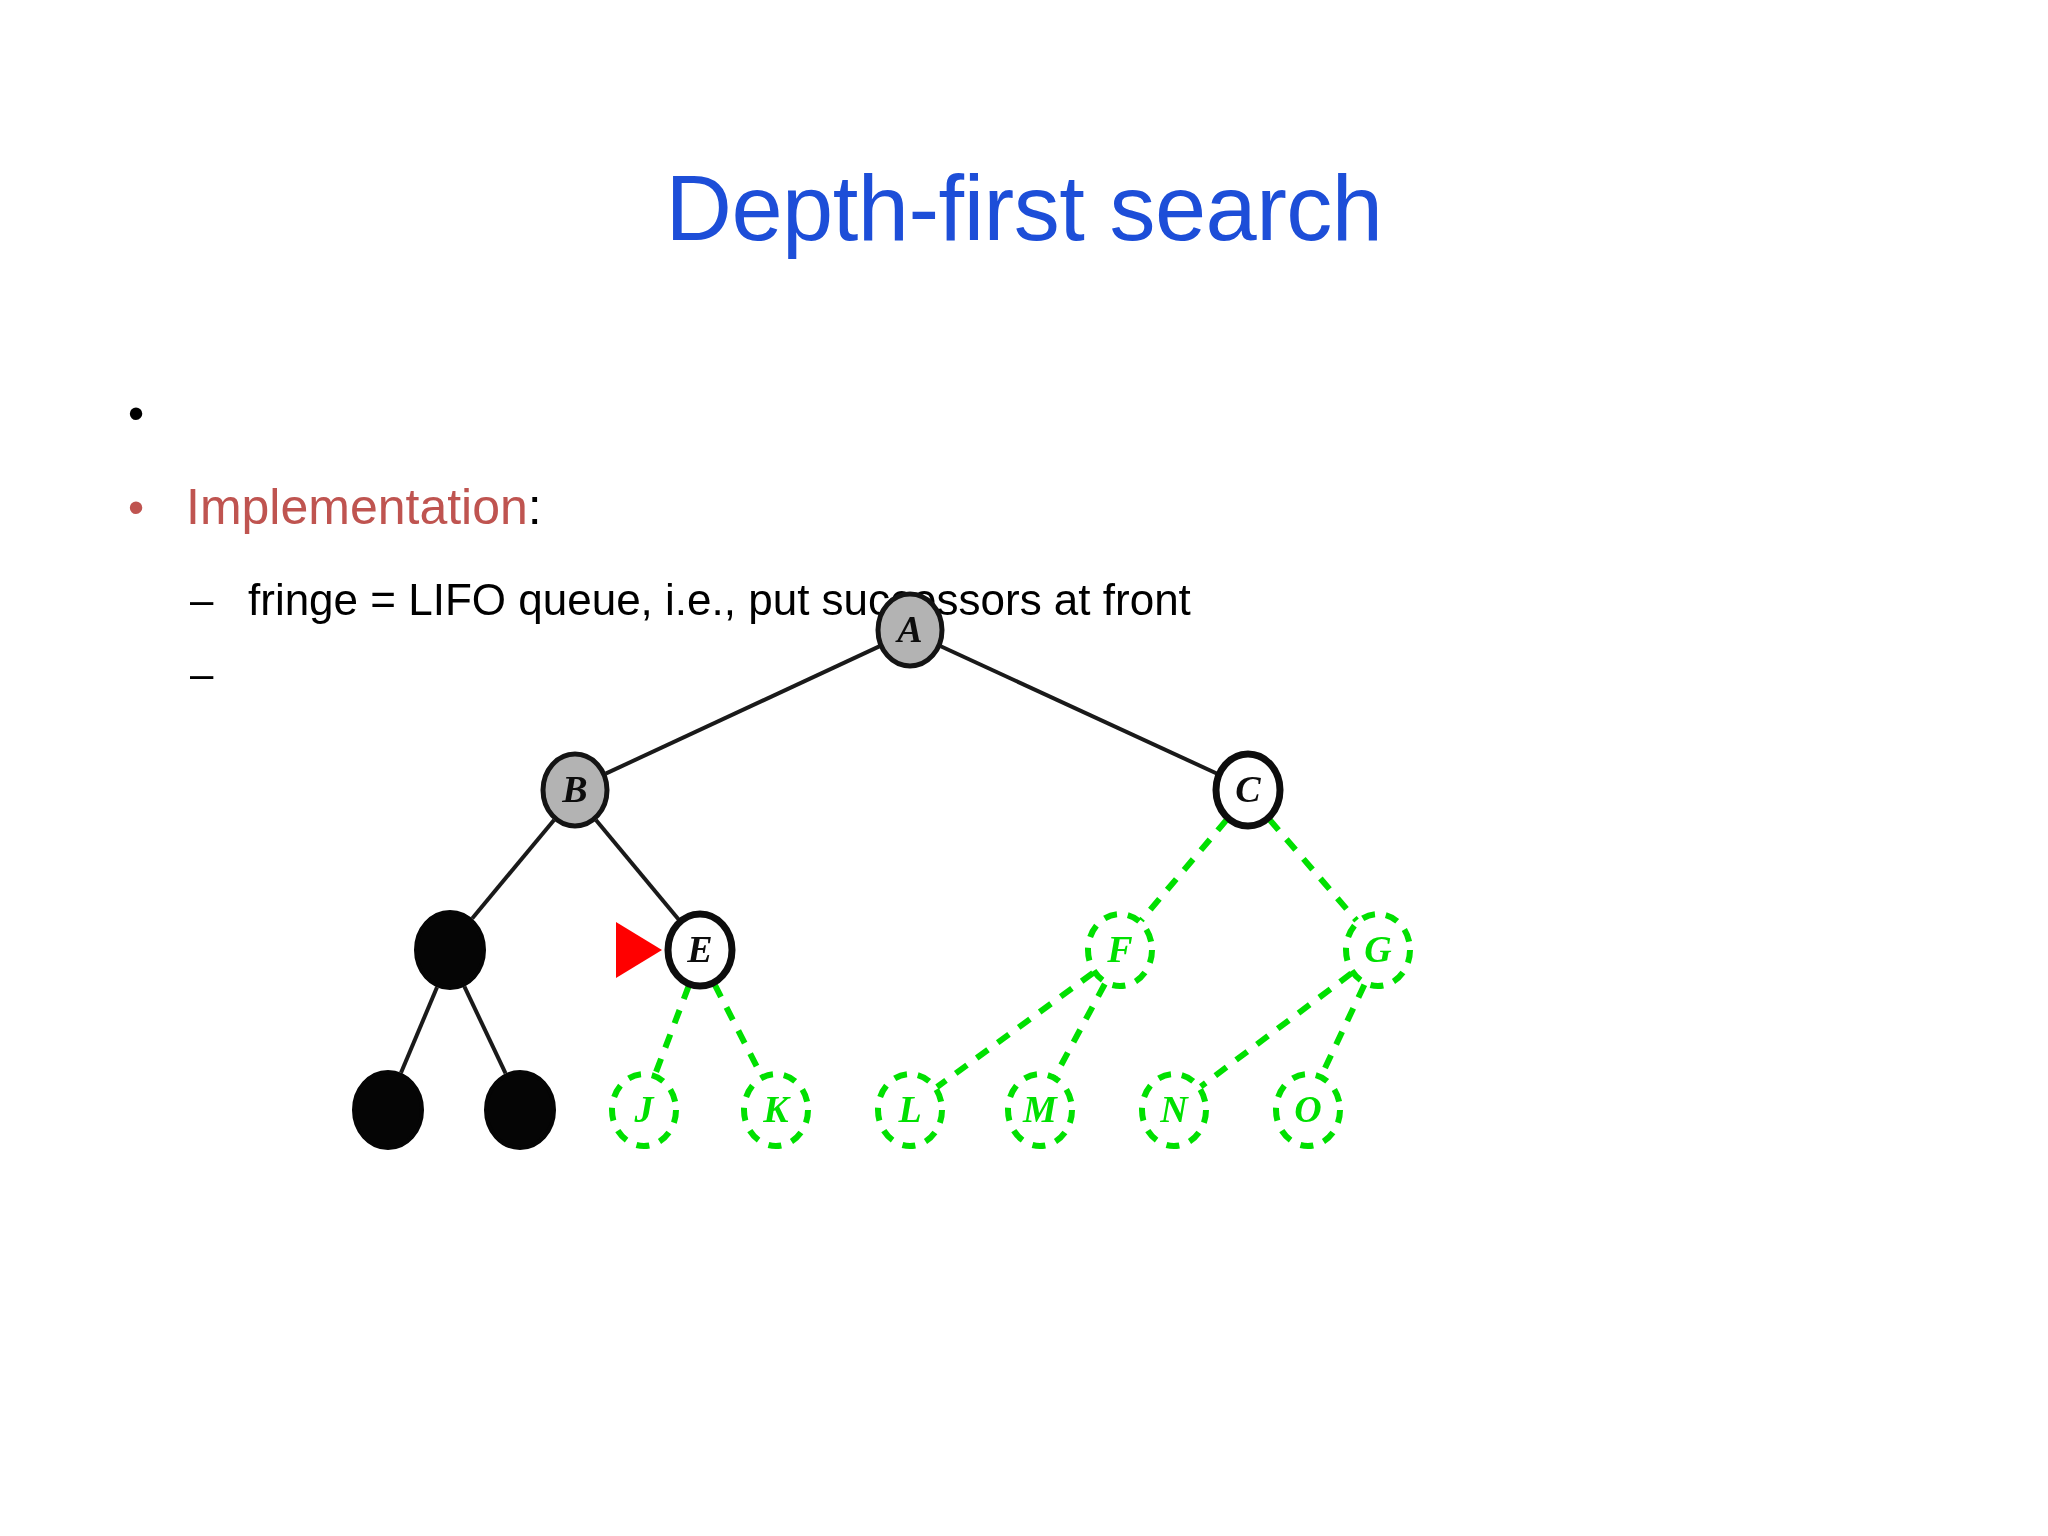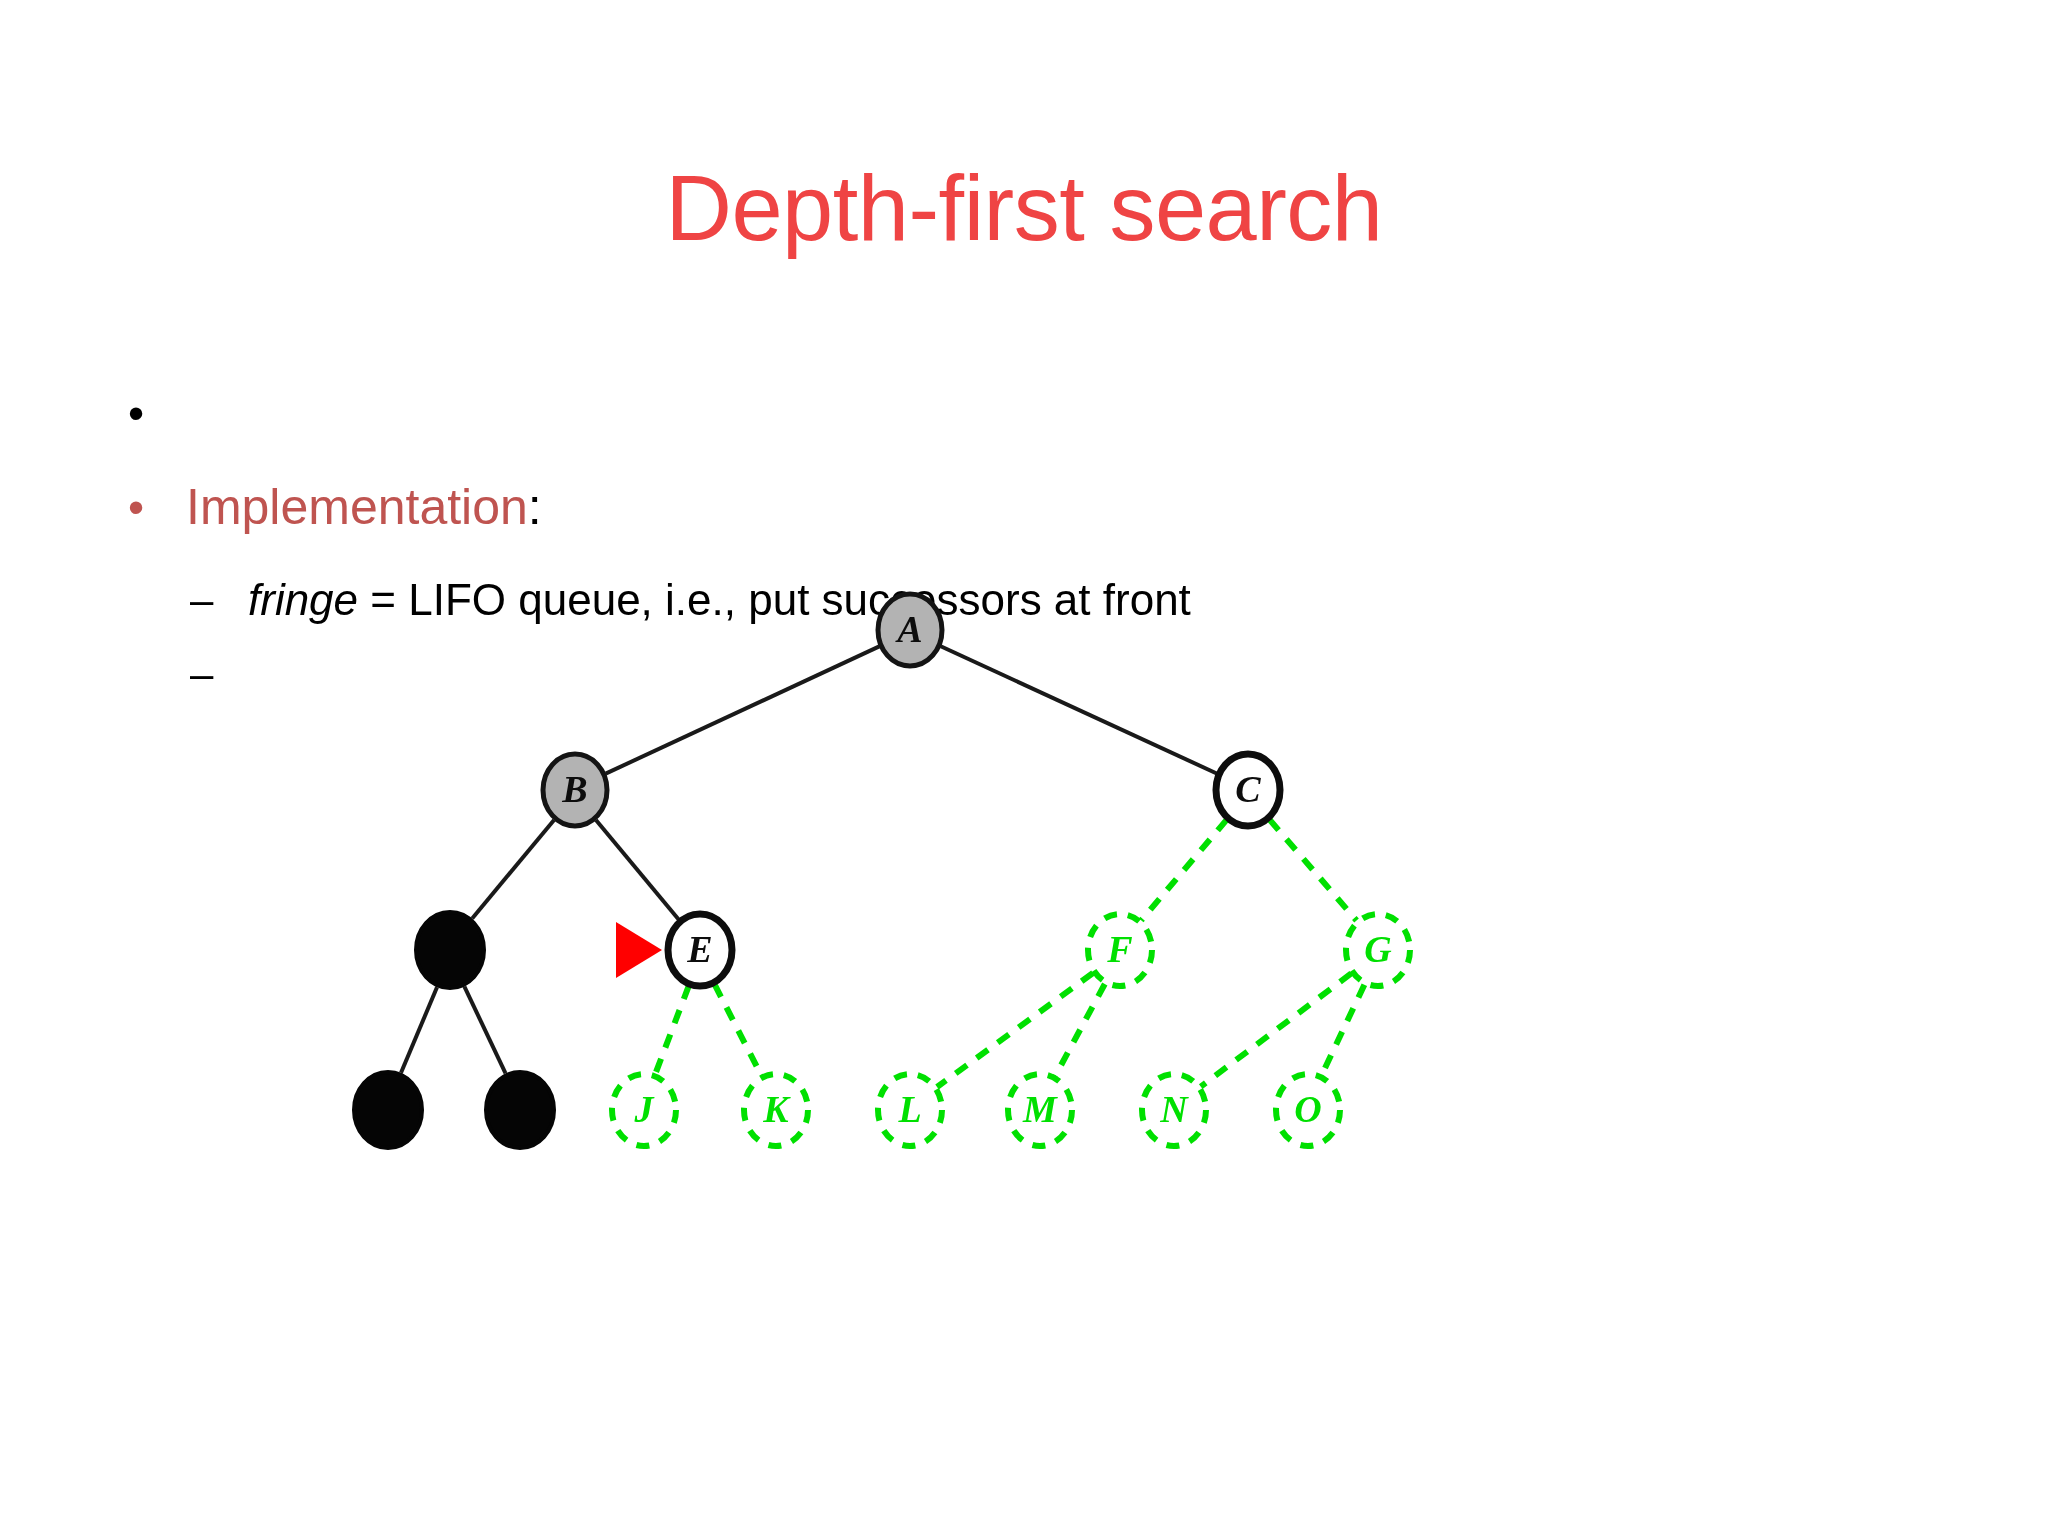--- a/index.html
+++ b/index.html
@@ -26,21 +26,21 @@
   .slide-title {
     position: absolute;
     left: 0;
     top: 96px;
     width: 2048px;
     text-align: center;
     font-size: 92px;
     line-height: 1.1;
     font-weight: 400;
     letter-spacing: -0.5px;
-    color: #ef4444;
+    color: #1d4ed8;
     white-space: nowrap;
   }
 
   
   .body-block {
     position: absolute;
     left: 118px;
     top: 382px;
     width: 1820px;
   }
@@ -83,21 +83,20 @@
     flex: 0 0 58px;
     font-size: 42px;
     line-height: 60px;
   }
   .sub-text {
     font-size: 44px;
     line-height: 60px;
     white-space: nowrap;
   }
   .sub-text .ital {
-    font-style: italic;
   }
   .sub-row-empty .sub-text { min-height: 60px; }
 
   
   #tree-figure {
     position: absolute;
     left: 120px;
     top: 570px;
     width: 1800px;
     height: 966px;

